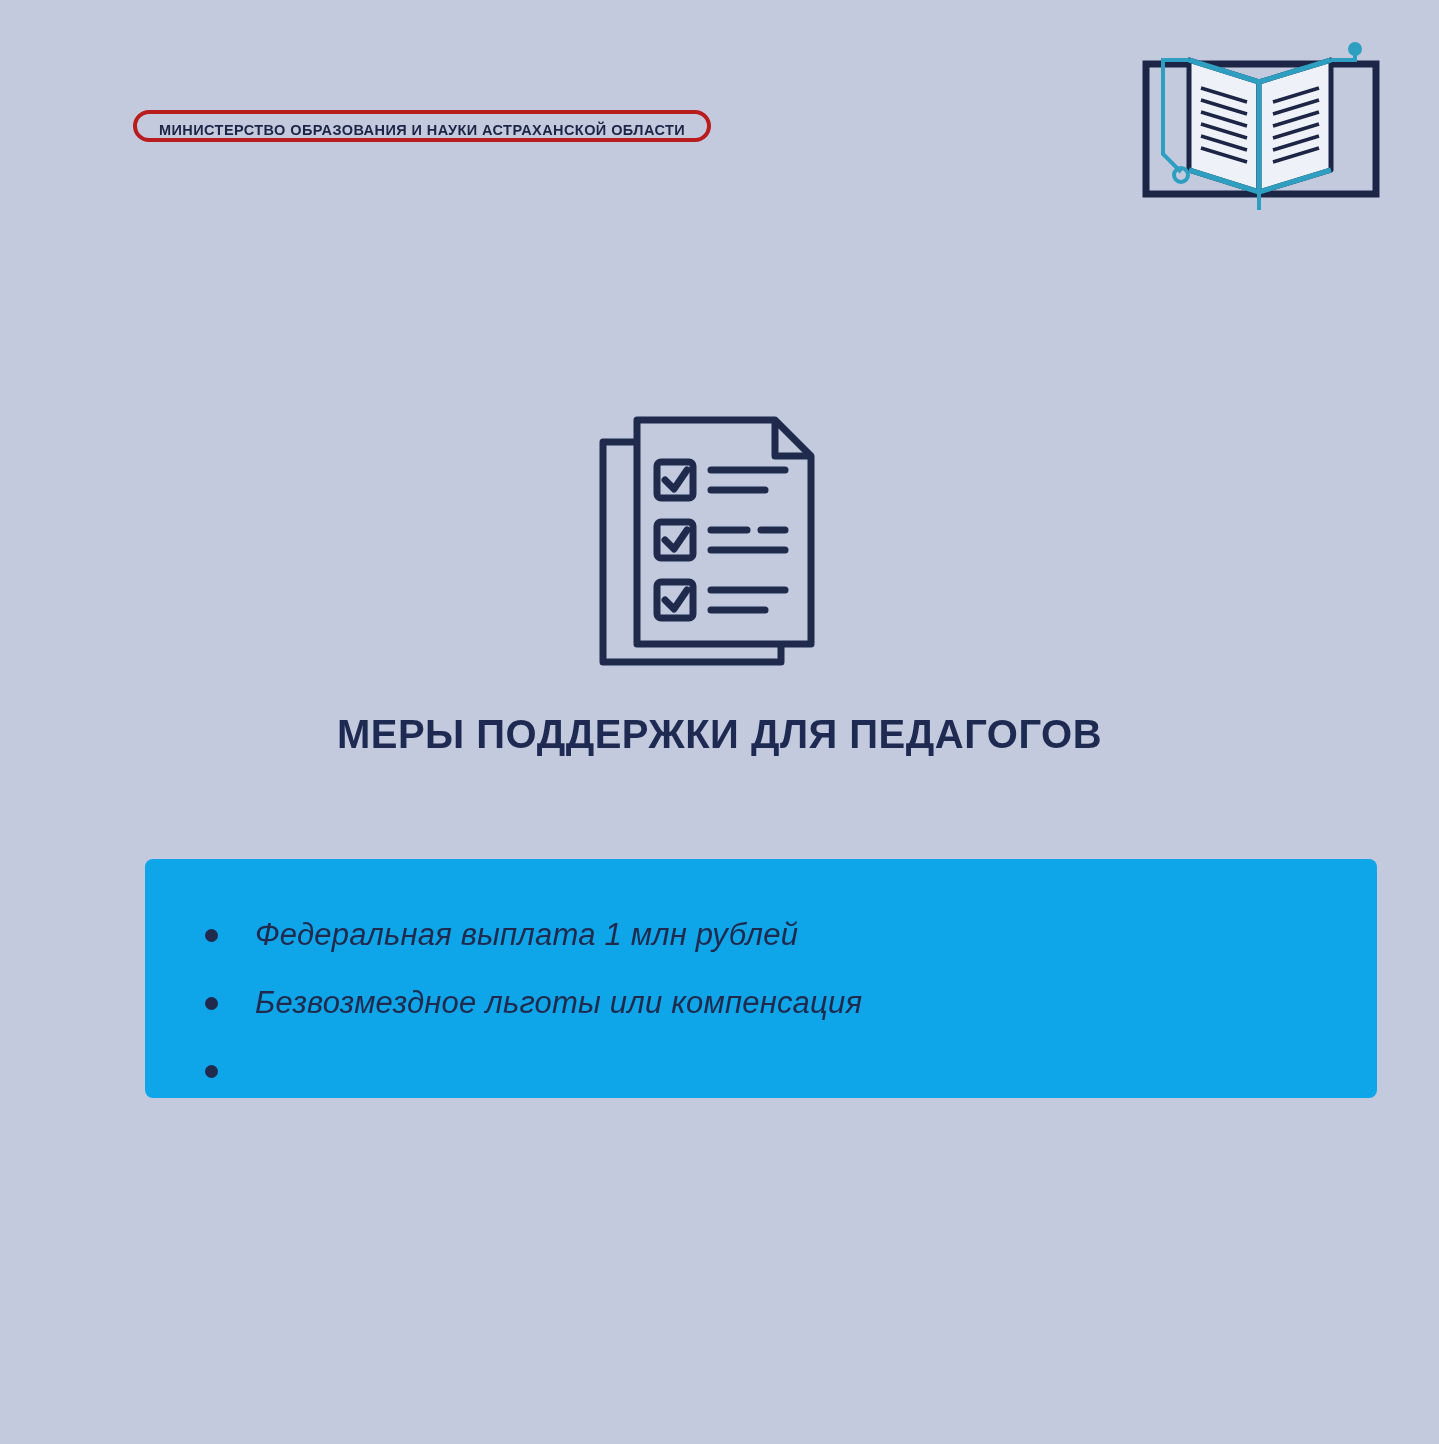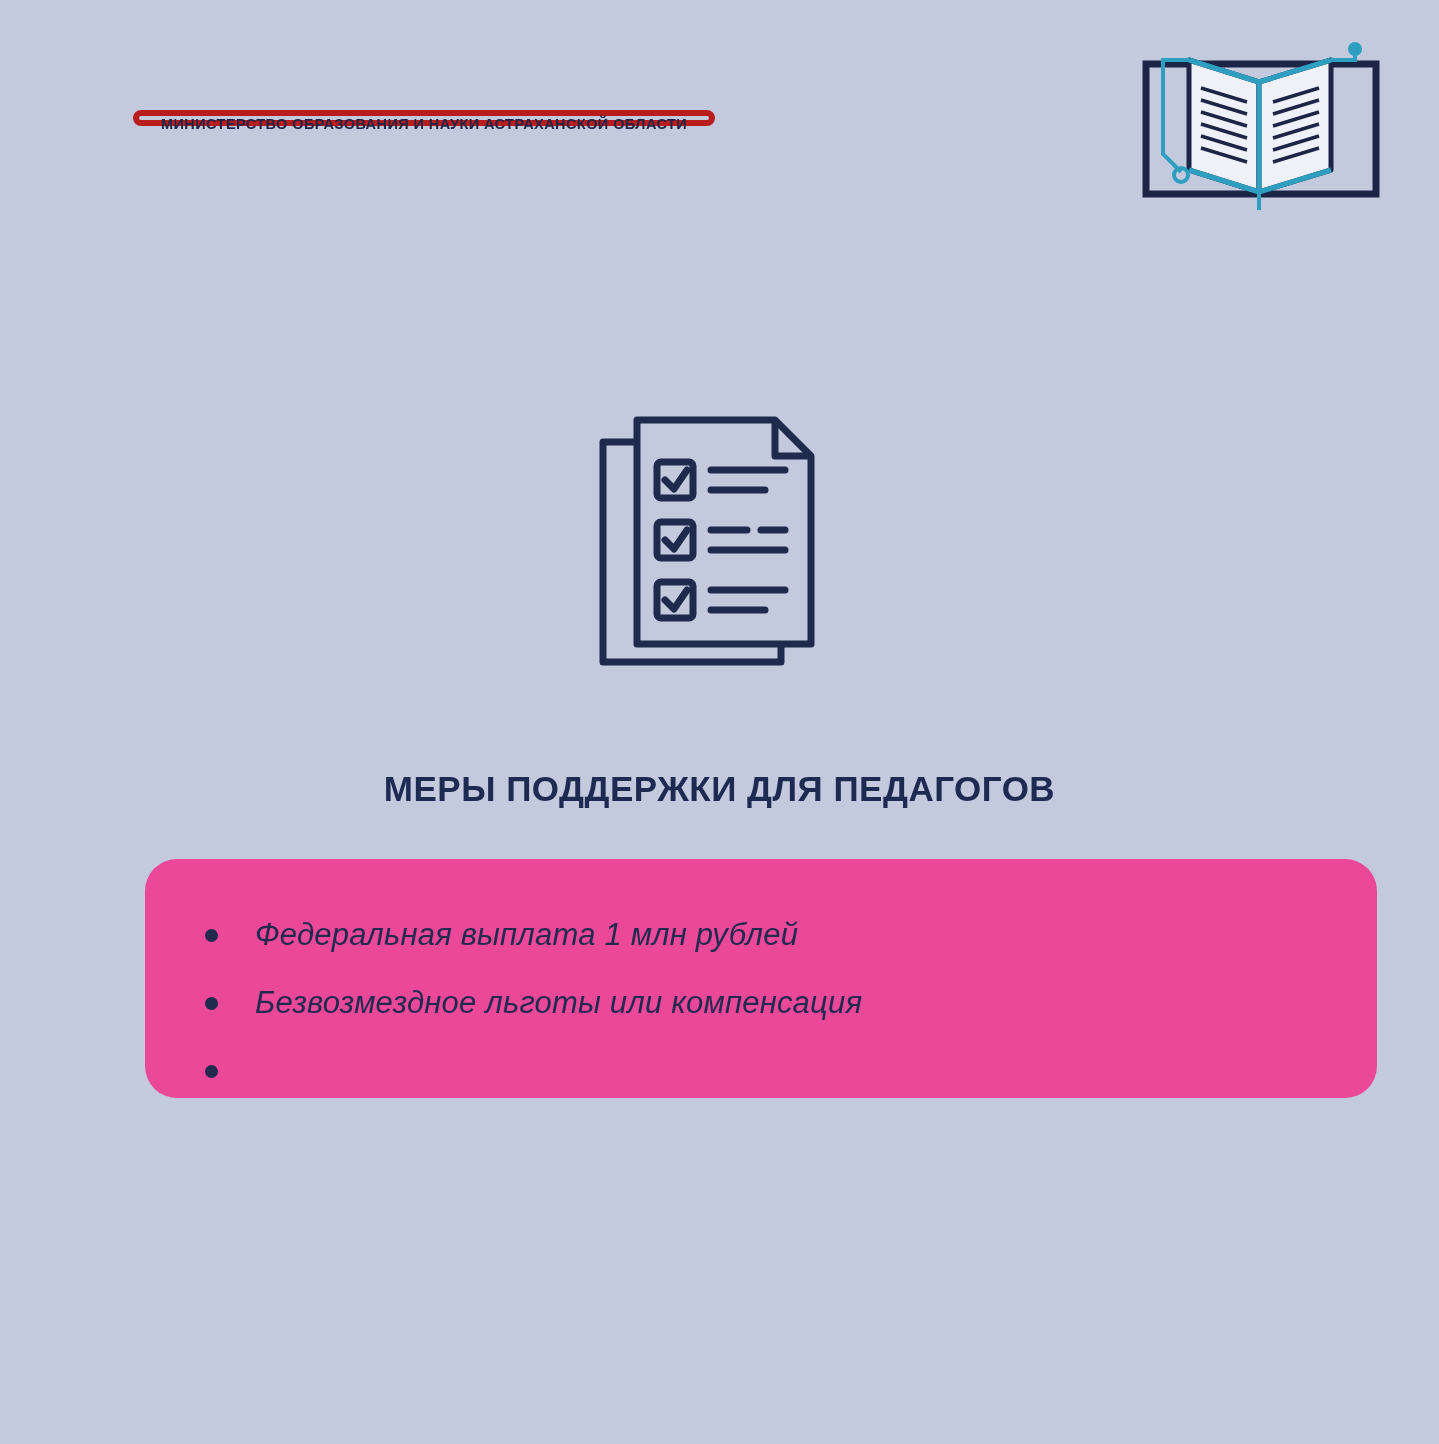--- a/index.html
+++ b/index.html
@@ -21,25 +21,25 @@
     top: 0;
     left: 0;
     right: 0;
     height: 230px;
   }
 
   .org-badge {
     position: absolute;
     left: 133px;
     top: 110px;
-    height: 16px;
+    height: 32px;
     display: flex;
-    align-items: flex-start;
+    align-items: flex-end;
     padding: 0 22px;
-    border: 6px solid #b91c1c;
+    border: 4px solid #b91c1c;
     border-radius: 18px;
     box-sizing: border-box;
   }
   .org-badge-text {
     font-size: 14.5px;
     font-weight: bold;
     letter-spacing: 0.42px;
     color: #1d2546;
     white-space: nowrap;
   }
@@ -58,39 +58,39 @@
     left: 50%;
     transform: translateX(-50%);
     top: 412px;
     width: 250px;
     height: 275px;
   }
 
   
   .title {
     position: absolute;
-    top: 769px;
+    top: 712px;
     left: 0;
     right: 0;
     text-align: center;
-    font-size: 35px;
+    font-size: 40px;
     font-weight: bold;
     letter-spacing: 0.5px;
     color: #1e2a52;
   }
 
   
   .card {
     position: absolute;
     left: 145px;
     top: 859px;
     width: 1232px;
     height: 239px;
-    background: #ec4899;
-    border-radius: 32px;
+    background: #0ea5e9;
+    border-radius: 8px;
     box-sizing: border-box;
     padding: 42px 60px;
   }
   .bullet-list {
     list-style: none;
     margin: 0;
     padding: 0;
   }
   .bullet-item {
     display: flex;

